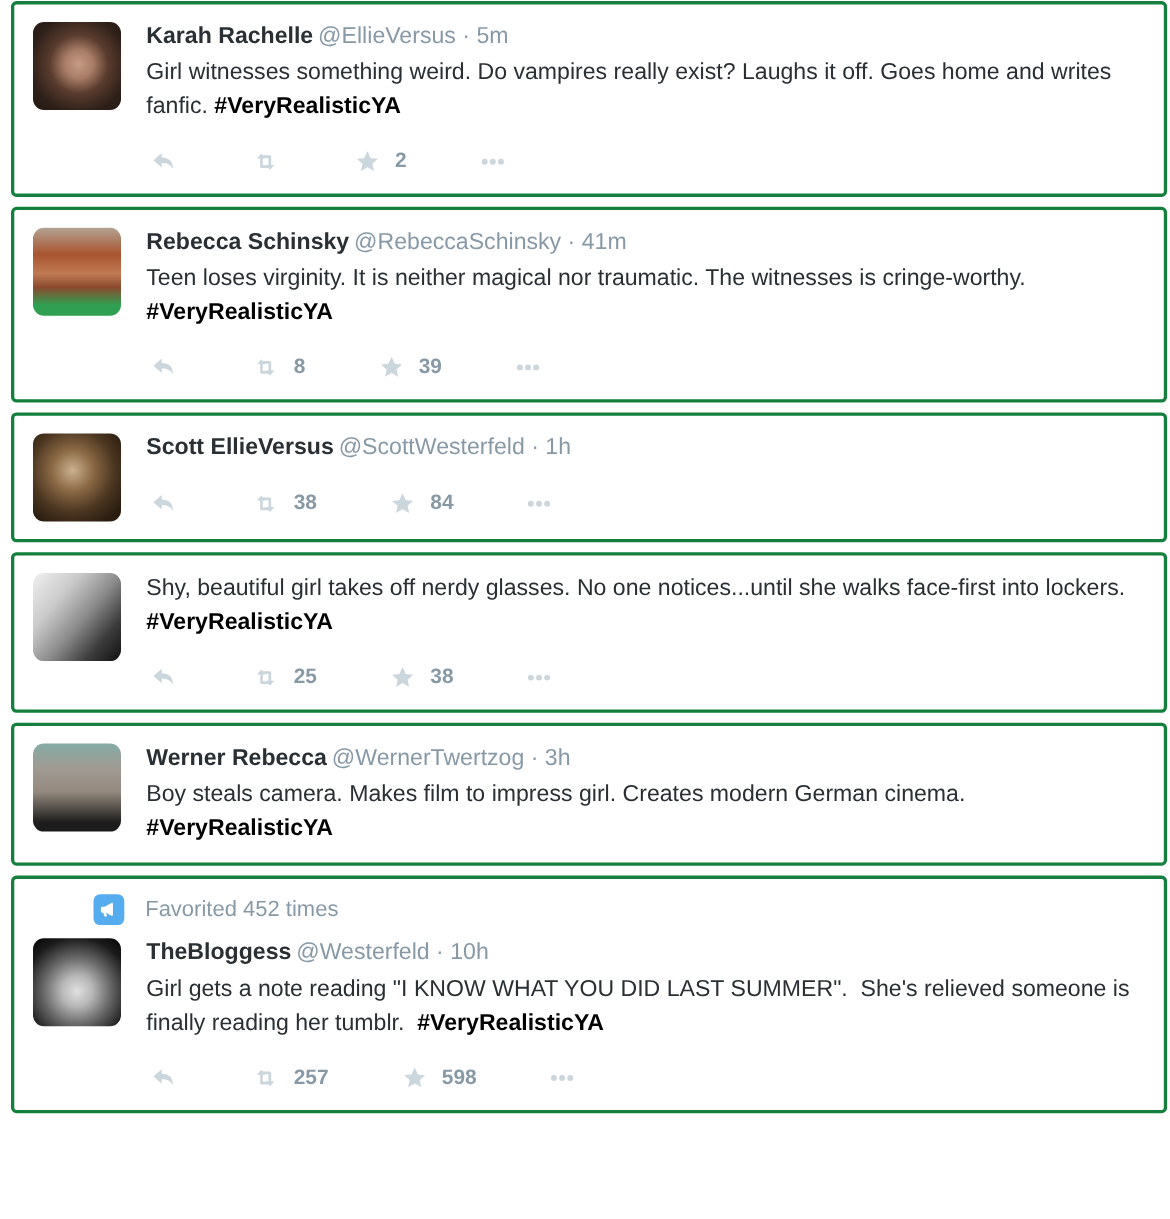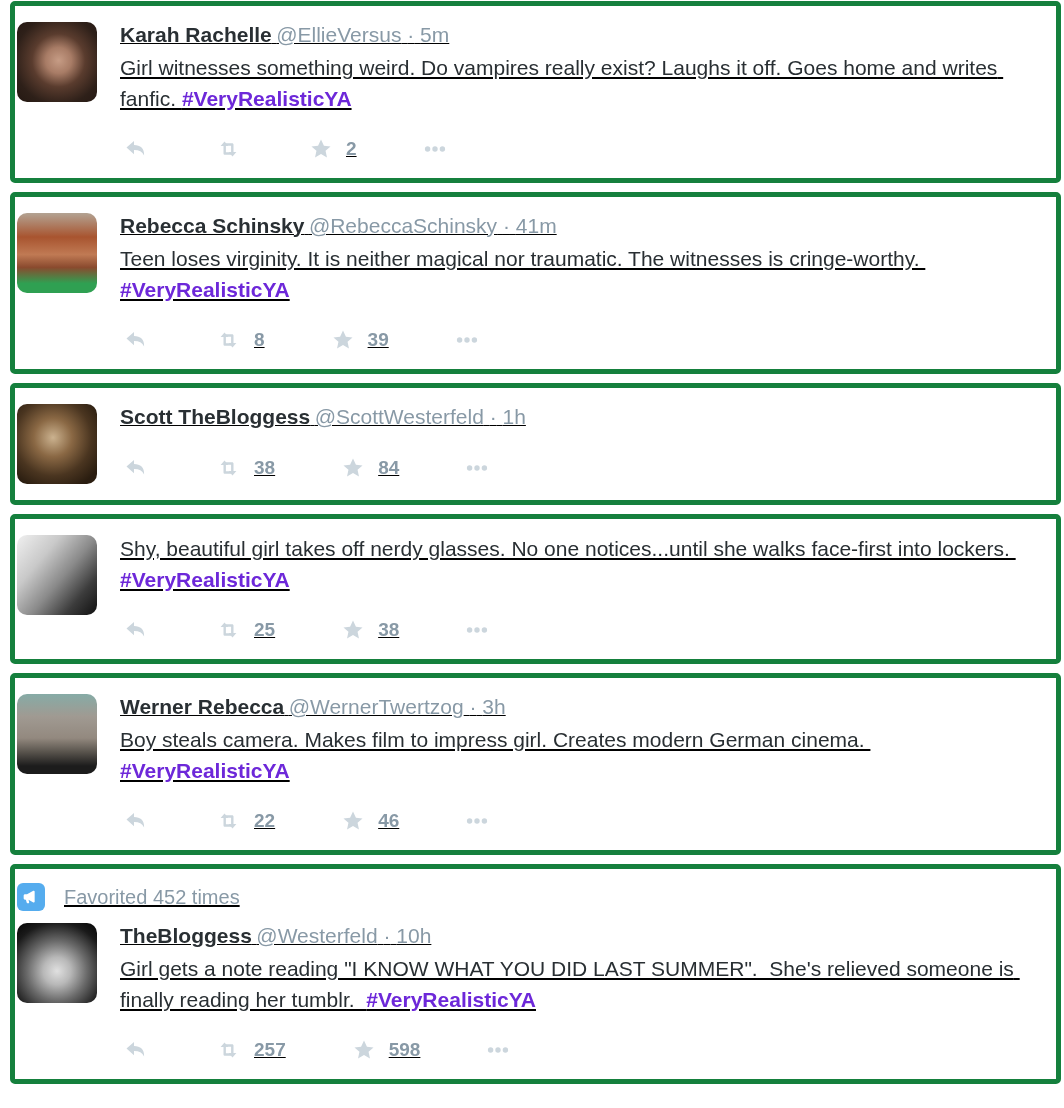--- a/index.html
+++ b/index.html
@@ -5,30 +5,30 @@
   * { margin: 0; padding: 0; box-sizing: border-box; }
   html, body {
     width: 1064px; height: 1108px;
     overflow: hidden;
     background: #ffffff;
     font-family: "Liberation Sans", "DejaVu Sans", sans-serif;
   }
   .feed { padding-top: 1px; }
   .card {
     background: #ffffff;
-    border: 5px solid #15803d;
+    border: 3px solid #15803d;
     border-radius: 5px;
     margin: 0 3px 9px 10px;
-    padding: 14px 20px 16px 2px;
-    text-decoration: underline;
+    padding: 14px 20px 16px 17px;
   }
   .card.last { margin-bottom: 0; min-height: 216px; }
   .banner {
     display: flex;
     align-items: center;
+    margin-left: 55px;
     margin-bottom: 10px;
   }
   .badge {
     width: 28px; height: 28px;
     border-radius: 6px;
     background: #55acee;
     display: flex; align-items: center; justify-content: center;
     flex: 0 0 auto;
   }
   .banner-text {
@@ -56,21 +56,21 @@
   .meta { font-size: 21px; color: #8899a6; }
   .meta .piece { cursor: pointer; }
   .tweet-text {
     font-size: 21px;
     line-height: 31px;
     color: #292f33;
     white-space: pre-wrap;
     padding-right: 6px;
   }
   .hashtag {
-    color: #6d28d9;
+    color: #000000;
     font-weight: bold;
     text-decoration: none;
     cursor: pointer;
   }
   .actions {
     display: flex;
     align-items: center;
     margin-top: 22px;
     padding-left: 2px;
   }
@@ -198,21 +198,21 @@
         </div>
       </div>
     </div>
   </article>
 
   <article class="card">
     <div class="row">
       <div class="avatar" style="background: radial-gradient(circle at 45% 42%, #cbb28f 0%, #8a6844 30%, #4a3520 60%, #2a1d10 85%)"></div>
       <div class="content">
         <div class="header">
-          <span class="name">Scott TheBloggess</span>
+          <span class="name">Scott EllieVersus</span>
           <span class="meta">
             <span class="piece">@ScottWesterfeld</span>
             <span>·</span>
             <span class="piece">1h</span>
           </span>
         </div>
         <div class="actions">
           <div class="action">
               <svg width="27" height="24">
                 <use href="#ic-reply"></use>
@@ -279,44 +279,20 @@
       <div class="content">
         <div class="header">
           <span class="name">Werner Rebecca</span>
           <span class="meta">
             <span class="piece">@WernerTwertzog</span>
             <span>·</span>
             <span class="piece">3h</span>
           </span>
         </div>
         <p class="tweet-text"><span>Boy steals camera. Makes film to impress girl. Creates modern German cinema. </span><a class="hashtag">#VeryRealisticYA</a></p>
-        <div class="actions">
-          <div class="action">
-              <svg width="27" height="24">
-                <use href="#ic-reply"></use>
-              </svg>
-            </div>
-          <div class="action">
-              <svg width="29" height="24">
-                <use href="#ic-retweet"></use>
-              </svg>
-              <span class="count">22</span>
-            </div>
-          <div class="action">
-              <svg width="28" height="26">
-                <use href="#ic-star"></use>
-              </svg>
-              <span class="count">46</span>
-            </div>
-          <div class="action">
-              <svg width="28" height="24">
-                <use href="#ic-dots"></use>
-              </svg>
-            </div>
-        </div>
       </div>
     </div>
   </article>
 
   <article class="card last">
     <div class="banner">
       <span class="badge">
           <svg width="20" height="20">
             <use href="#ic-megaphone"></use>
           </svg>

